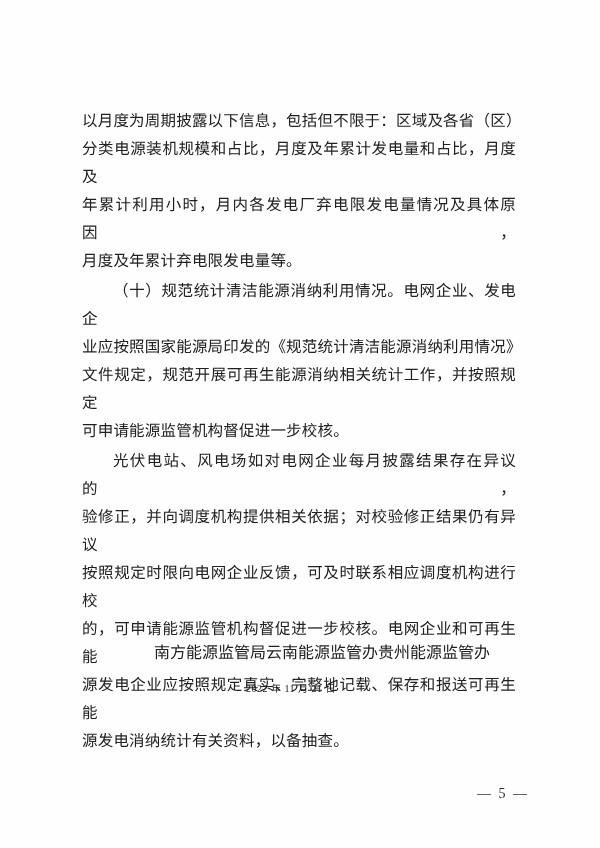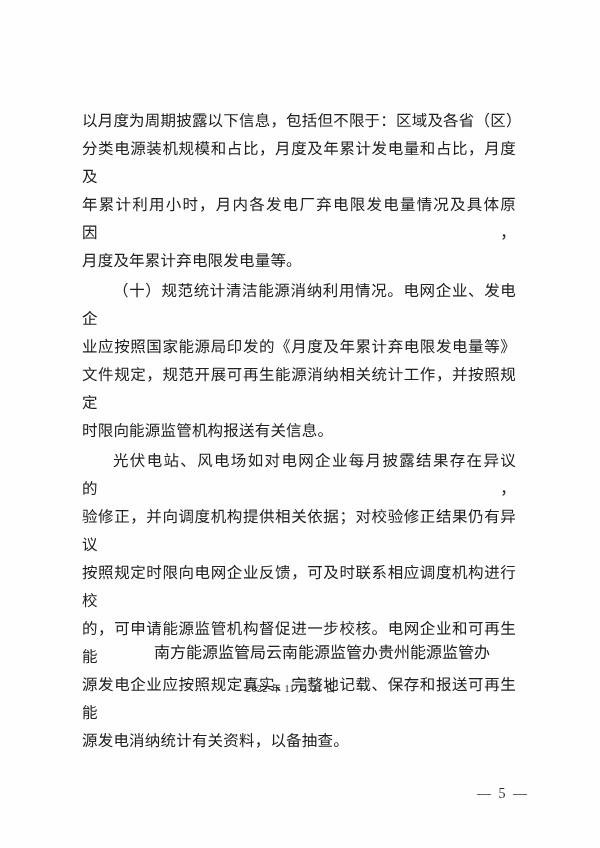--- a/index.html
+++ b/index.html
@@ -86,23 +86,23 @@
 
     <div class="para">
       <div class="line">以月度为周期披露以下信息，包括但不限于：区域及各省（区）</div>
       <div class="line">分类电源装机规模和占比，月度及年累计发电量和占比，月度及</div>
       <div class="line">年累计利用小时，月内各发电厂弃电限发电量情况及具体原因，</div>
       <div class="line para-end">月度及年累计弃电限发电量等。</div>
     </div>
 
     <div class="para">
       <div class="line indent-first">（十）规范统计清洁能源消纳利用情况。电网企业、发电企</div>
-      <div class="line">业应按照国家能源局印发的《月度及年累计弃电限发电量等》</div>
+      <div class="line">业应按照国家能源局印发的《规范统计清洁能源消纳利用情况》</div>
       <div class="line">文件规定，规范开展可再生能源消纳相关统计工作，并按照规定</div>
-      <div class="line para-end">时限向能源监管机构报送有关信息。</div>
+      <div class="line para-end">可申请能源监管机构督促进一步校核。</div>
     </div>
 
     <div class="para">
       <div class="line indent-first">光伏电站、风电场如对电网企业每月披露结果存在异议的，</div>
       <div class="line">验修正，并向调度机构提供相关依据；对校验修正结果仍有异议</div>
       <div class="line">按照规定时限向电网企业反馈，可及时联系相应调度机构进行校</div>
       <div class="line">的，可申请能源监管机构督促进一步校核。电网企业和可再生能</div>
       <div class="line">源发电企业应按照规定真实、完整地记载、保存和报送可再生能</div>
       <div class="line para-end">源发电消纳统计有关资料，以备抽查。</div>
     </div>

